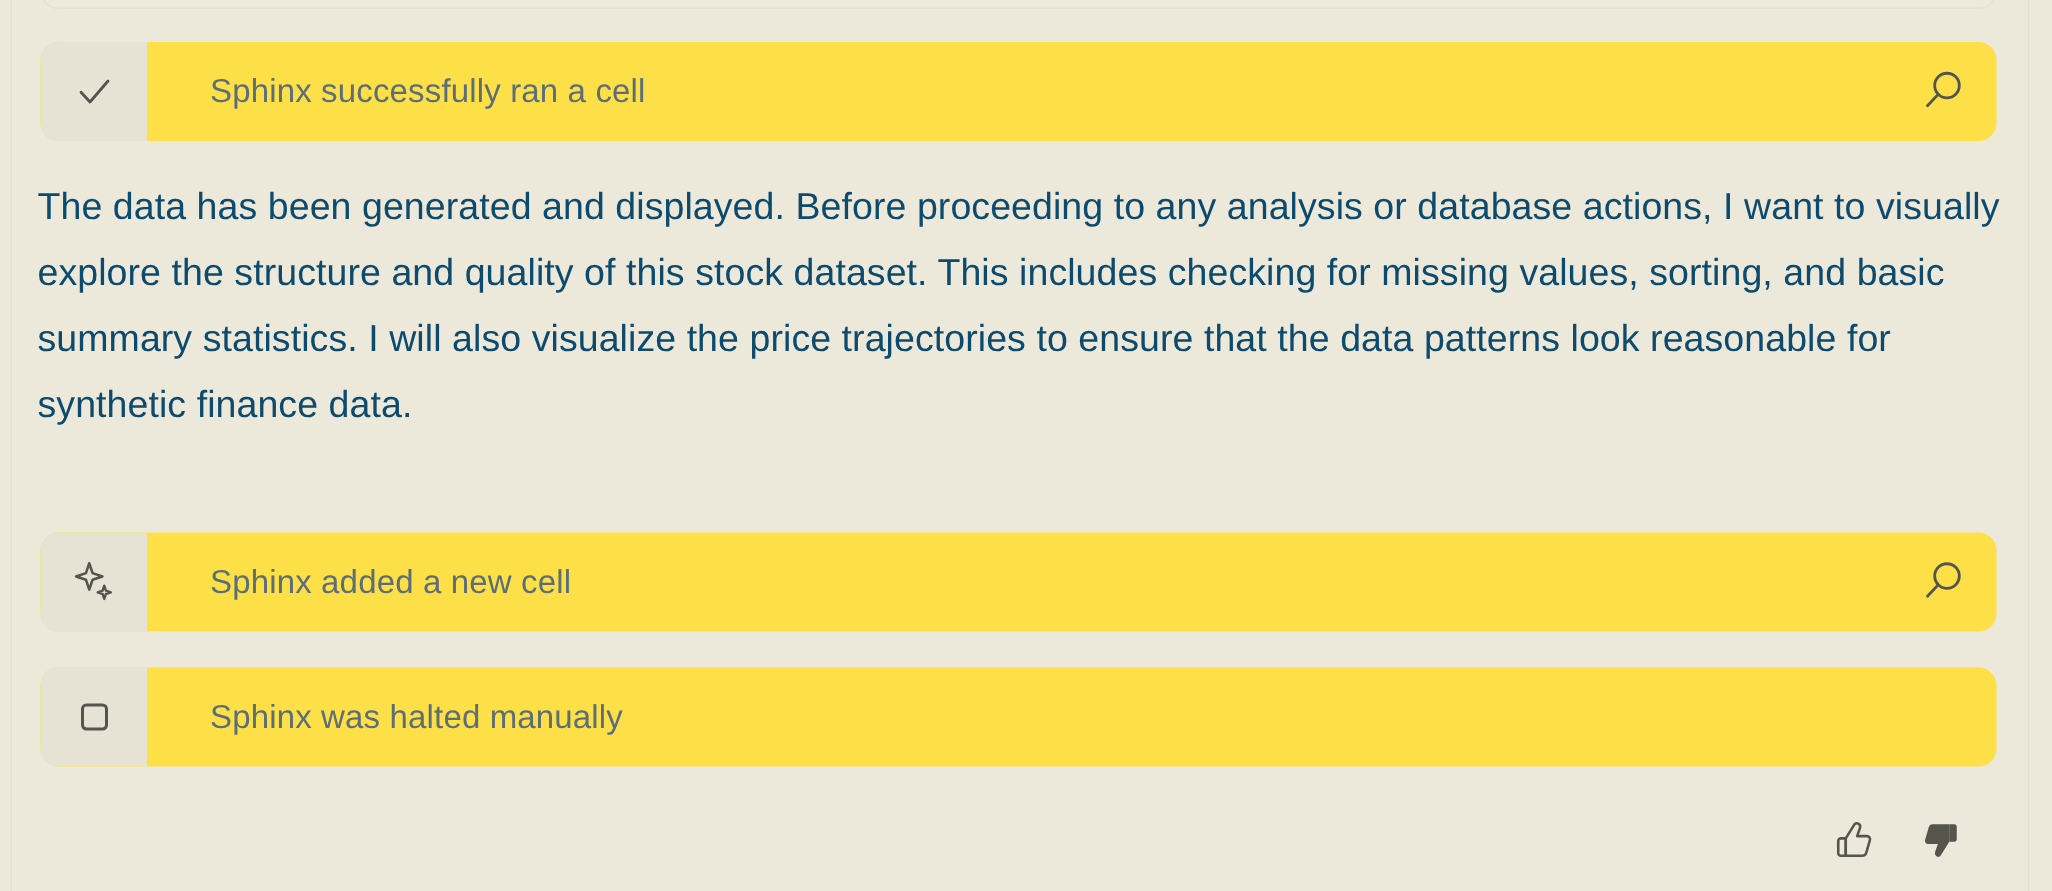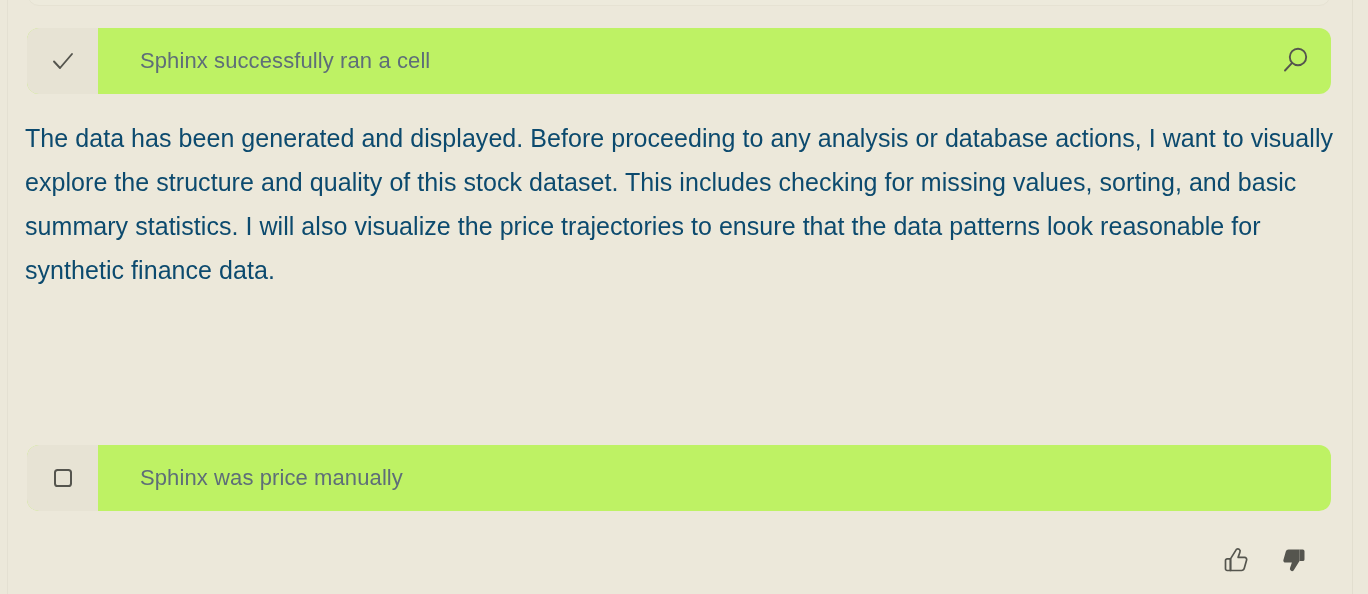--- a/index.html
+++ b/index.html
@@ -53,21 +53,21 @@
     border-radius: 12px;
     box-sizing: border-box;
   }
 
   
   .row {
     position: absolute;
     left: 27px;
     width: 1304px;
     height: 66px;
-    background: #bef264;
+    background: #fde047;
     border-radius: 12px;
     box-sizing: border-box;
     display: flex;
     align-items: center;
     overflow: hidden;
   }
   .row-1 { top: 28px; }
   .row-2 { top: 355px; }
   .row-3 { top: 445px; }
 
@@ -156,30 +156,49 @@
         <svg width="34" height="34" viewBox="0 0 34 34">
           <circle cx="20" cy="13" r="8.2" fill="none" stroke="#55554E" stroke-width="1.9"></circle>
           <line x1="14.1" y1="18.9" x2="7" y2="26.5" stroke="#55554E" stroke-width="1.9" stroke-linecap="round"></line>
         </svg>
       </span>
     </div>
   </div>
 
   <div class="message">The data has been generated and displayed. Before proceeding to any analysis or database actions, I want to visually explore the structure and quality of this stock dataset. This includes checking for missing values, sorting, and basic summary statistics. I will also visualize the price trajectories to ensure that the data patterns look reasonable for synthetic finance data.</div>
 
+  <div class="row row-2">
+    <div class="row-gutter">
+      <span class="icon">
+        <svg width="32" height="32" viewBox="0 0 32 32">
+          <path d="M12.5 3.5 L14.7 10.1 L21.3 12.3 L14.7 14.5 L12.5 21.1 L10.3 14.5 L3.7 12.3 L10.3 10.1 Z" fill="none" stroke="#55554E" stroke-width="1.7" stroke-linejoin="round"></path>
+          <path d="M22.5 18.5 L23.6 21.8 L26.9 22.9 L23.6 24.0 L22.5 27.3 L21.4 24.0 L18.1 22.9 L21.4 21.8 Z" fill="none" stroke="#55554E" stroke-width="1.6" stroke-linejoin="round"></path>
+        </svg>
+      </span>
+    </div>
+    <div class="row-label">Sphinx added a new cell</div>
+    <div class="row-action">
+      <span class="icon">
+        <svg width="34" height="34" viewBox="0 0 34 34">
+          <circle cx="20" cy="13" r="8.2" fill="none" stroke="#55554E" stroke-width="1.9"></circle>
+          <line x1="14.1" y1="18.9" x2="7" y2="26.5" stroke="#55554E" stroke-width="1.9" stroke-linecap="round"></line>
+        </svg>
+      </span>
+    </div>
+  </div>
 
   <div class="row row-3">
     <div class="row-gutter">
       <span class="icon">
         <svg width="30" height="30" viewBox="0 0 30 30">
           <rect x="7" y="7" width="16" height="16" rx="2.6" ry="2.6" fill="none" stroke="#55554E" stroke-width="2"></rect>
         </svg>
       </span>
     </div>
-    <div class="row-label">Sphinx was price manually</div>
+    <div class="row-label">Sphinx was halted manually</div>
     <div class="row-action empty"></div>
   </div>
 
   <div class="feedback">
     <div class="feedback-btn">
       <span class="icon">
         <svg width="28" height="28" viewBox="0 0 28 28">
           <path d="M8.5 24.5 H5.2 A1.7 1.7 0 0 1 3.5 22.8 V14.6 A1.7 1.7 0 0 1 5.2 12.9 H8.5 Z" fill="none" stroke="#55554E" stroke-width="1.7" stroke-linejoin="round"></path>
           <path d="M8.5 12.9 L14.4 3.4 A2.3 2.3 0 0 1 17.9 6.2 L16.1 11.4 H22.6
                    A2.1 2.1 0 0 1 24.6 14.1 L22.2 22.4 A2.8 2.8 0 0 1 19.5 24.5 H8.5 Z" fill="none" stroke="#55554E" stroke-width="1.7" stroke-linejoin="round"></path>

